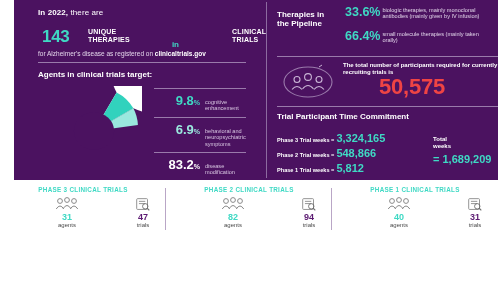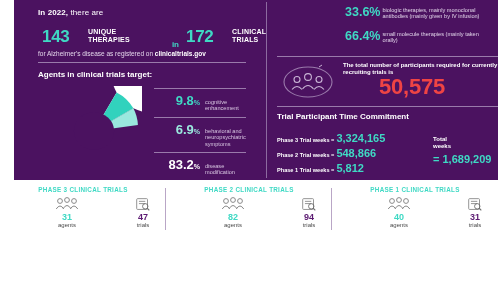--- a/index.html
+++ b/index.html
@@ -183,21 +183,20 @@
     <div class="left-col">
 
       <div class="in2022">
         <b>In 2022,</b><span> there are</span>
       </div>
 
       <div class="stat-row">
         <div class="bignum cell-143">143</div>
         <div class="caplabel cell-unique nl">UNIQUE<br>THERAPIES</div>
         <div class="bignum small-pre cell-in">in</div>
-        <div class="bignum cell-172">172</div>
         <div class="caplabel cell-clin nl">CLINICAL<br>TRIALS</div>
       </div>
 
       <div class="subnote">
         <span>for Alzheimer's disease as registered on </span><b>clinicaltrials.gov</b>
       </div>
 
       <div class="rule-left"></div>
 
       <div class="agents-title">Agents in clinical trials target:</div>
@@ -236,20 +235,21 @@
           <div class="legend-row">
             <div class="legend-pct" style="color:#ffffff"><span>83.2</span><span class="pc">%</span></div>
             <div class="legend-txt nl">disease<br>modification</div>
           </div>
         </div>
       </div>
     </div>
 
     <div class="right-col">
 
+      <div class="pipeline-title nl">Therapies in<br>the Pipeline</div>
 
       <div class="pipe-item pipe-1">
         <span class="pipe-pct">33.6%</span><span class="pipe-desc">biologic therapies, mainly monoclonal antibodies (mainly given by IV infusion)</span>
       </div>
       <div class="pipe-item pipe-2">
         <span class="pipe-pct">66.4%</span><span class="pipe-desc">small molecule therapies (mainly taken orally)</span>
       </div>
 
       <div class="rule-right-1"></div>
 

